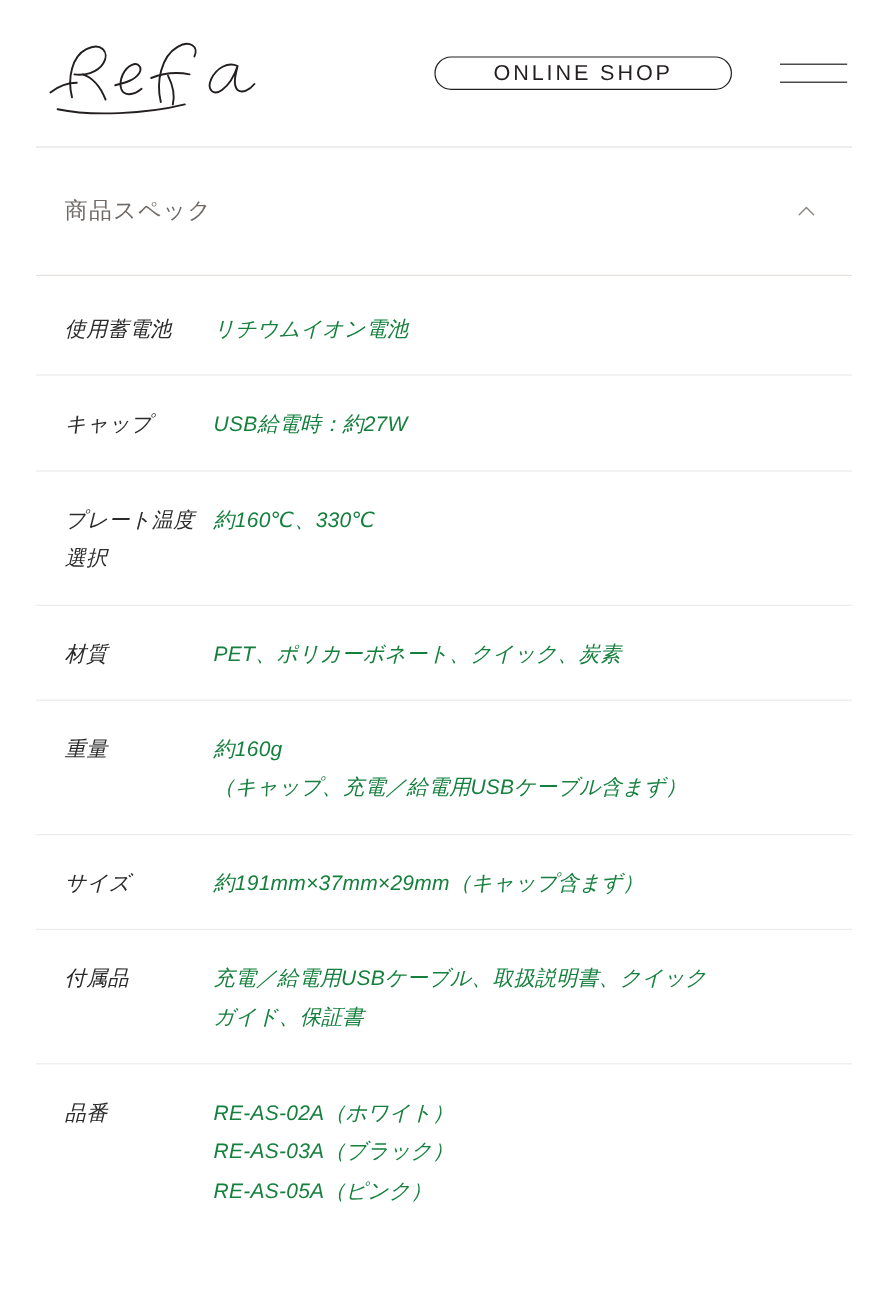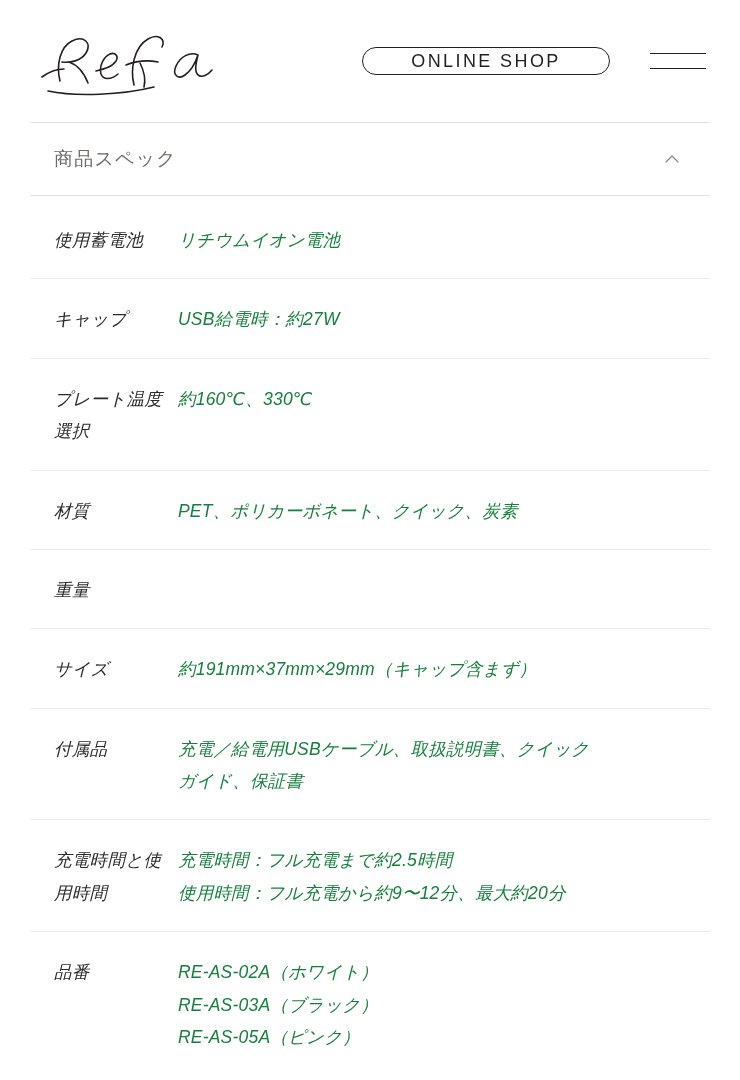--- a/index.html
+++ b/index.html
@@ -66,21 +66,21 @@
   .menu-button span {
     display: block;
     height: 1px;
     width: 56px;
     background: #231f20;
   }
 
   
   .section-head {
     position: relative;
-    height: 74px;
+    height: 108px;
     border-top: 1px solid #e3e0dd;
     border-bottom: 1px solid #e3e0dd;
     margin: 0 30px;
     display: flex;
     align-items: center;
     cursor: pointer;
   }
   .section-title {
     font-size: 19px;
     color: #6f6a66;
@@ -194,39 +194,35 @@
     <div class="spec-value">約160℃、330℃</div>
   </div>
 
   <div class="spec-row">
     <div class="spec-label">材質</div>
     <div class="spec-value">PET、ポリカーボネート、クイック、炭素</div>
   </div>
 
   <div class="spec-row">
     <div class="spec-label">重量</div>
+    <div class="spec-value">約160g
+（キャップ、充電／給電用USBケーブル含まず）</div>
   </div>
 
   <div class="spec-row">
     <div class="spec-label">サイズ</div>
     <div class="spec-value">約191mm×37mm×29mm（キャップ含まず）</div>
   </div>
 
   <div class="spec-row">
     <div class="spec-label">付属品</div>
     <div class="spec-value">充電／給電用USBケーブル、取扱説明書、クイック
 ガイド、保証書</div>
   </div>
 
-  <div class="spec-row">
-    <div class="spec-label">充電時間と使
-用時間</div>
-    <div class="spec-value">充電時間：フル充電まで約2.5時間
-使用時間：フル充電から約9〜12分、最大約20分</div>
-  </div>
 
   <div class="spec-row">
     <div class="spec-label">品番</div>
     <div class="spec-value">RE-AS-02A（ホワイト）
 RE-AS-03A（ブラック）
 RE-AS-05A（ピンク）</div>
   </div>
 
 </div>
 

